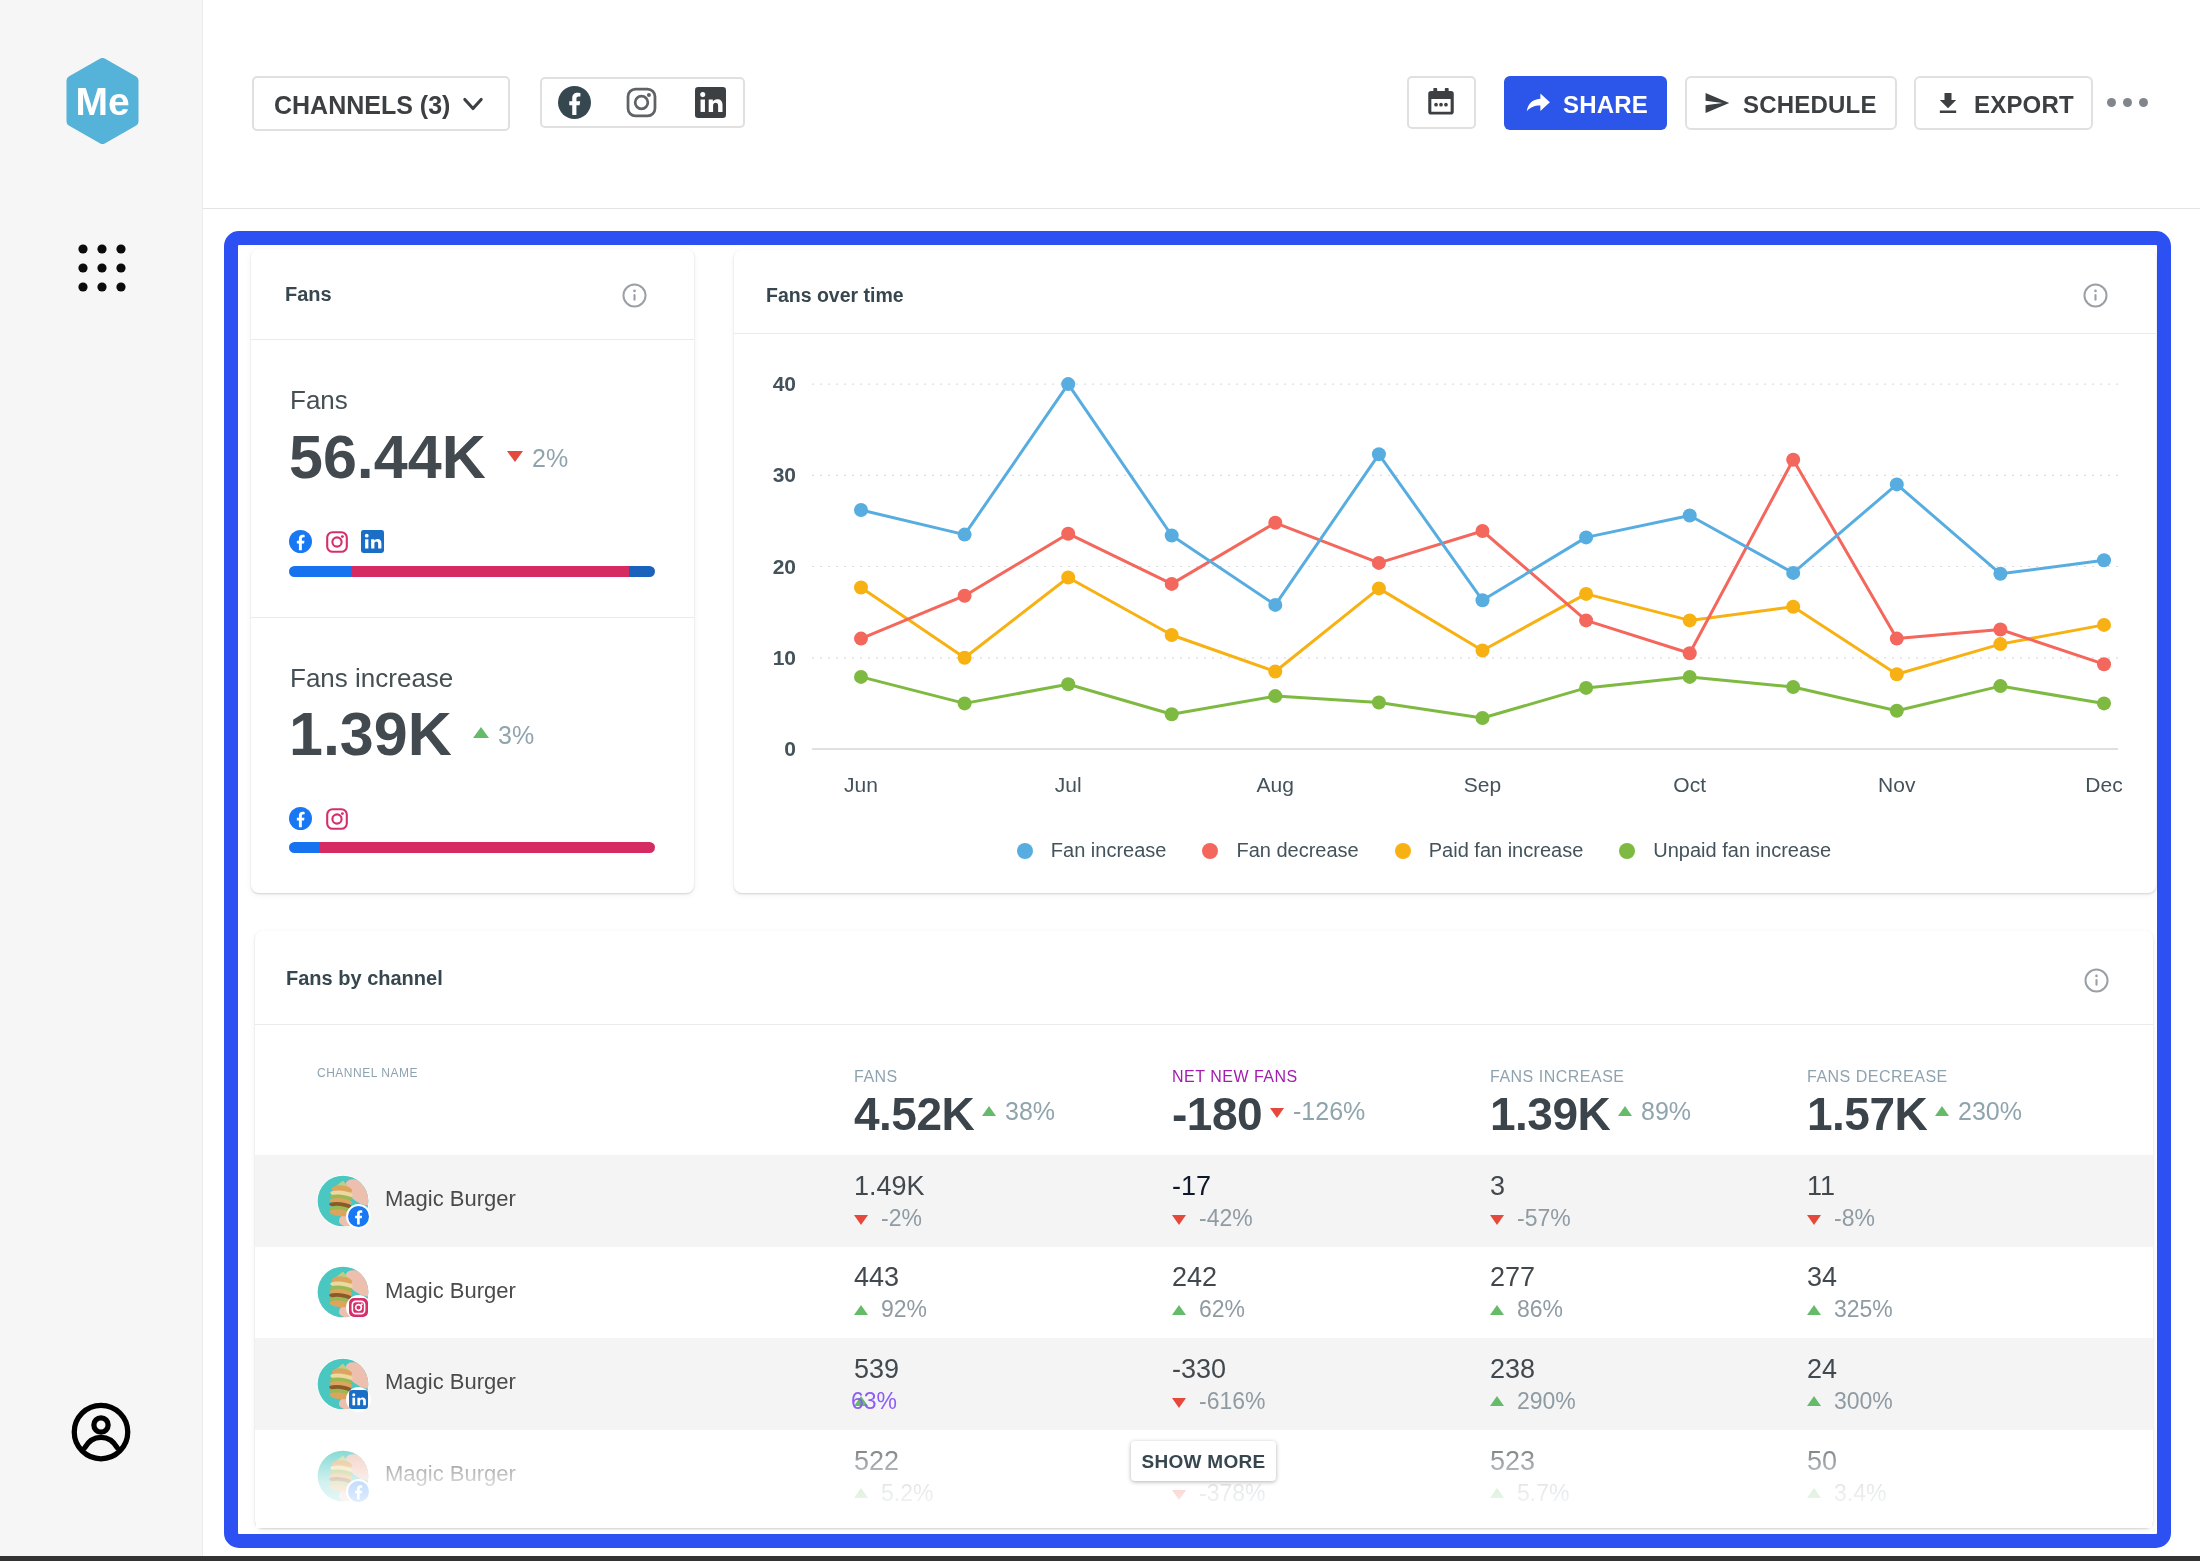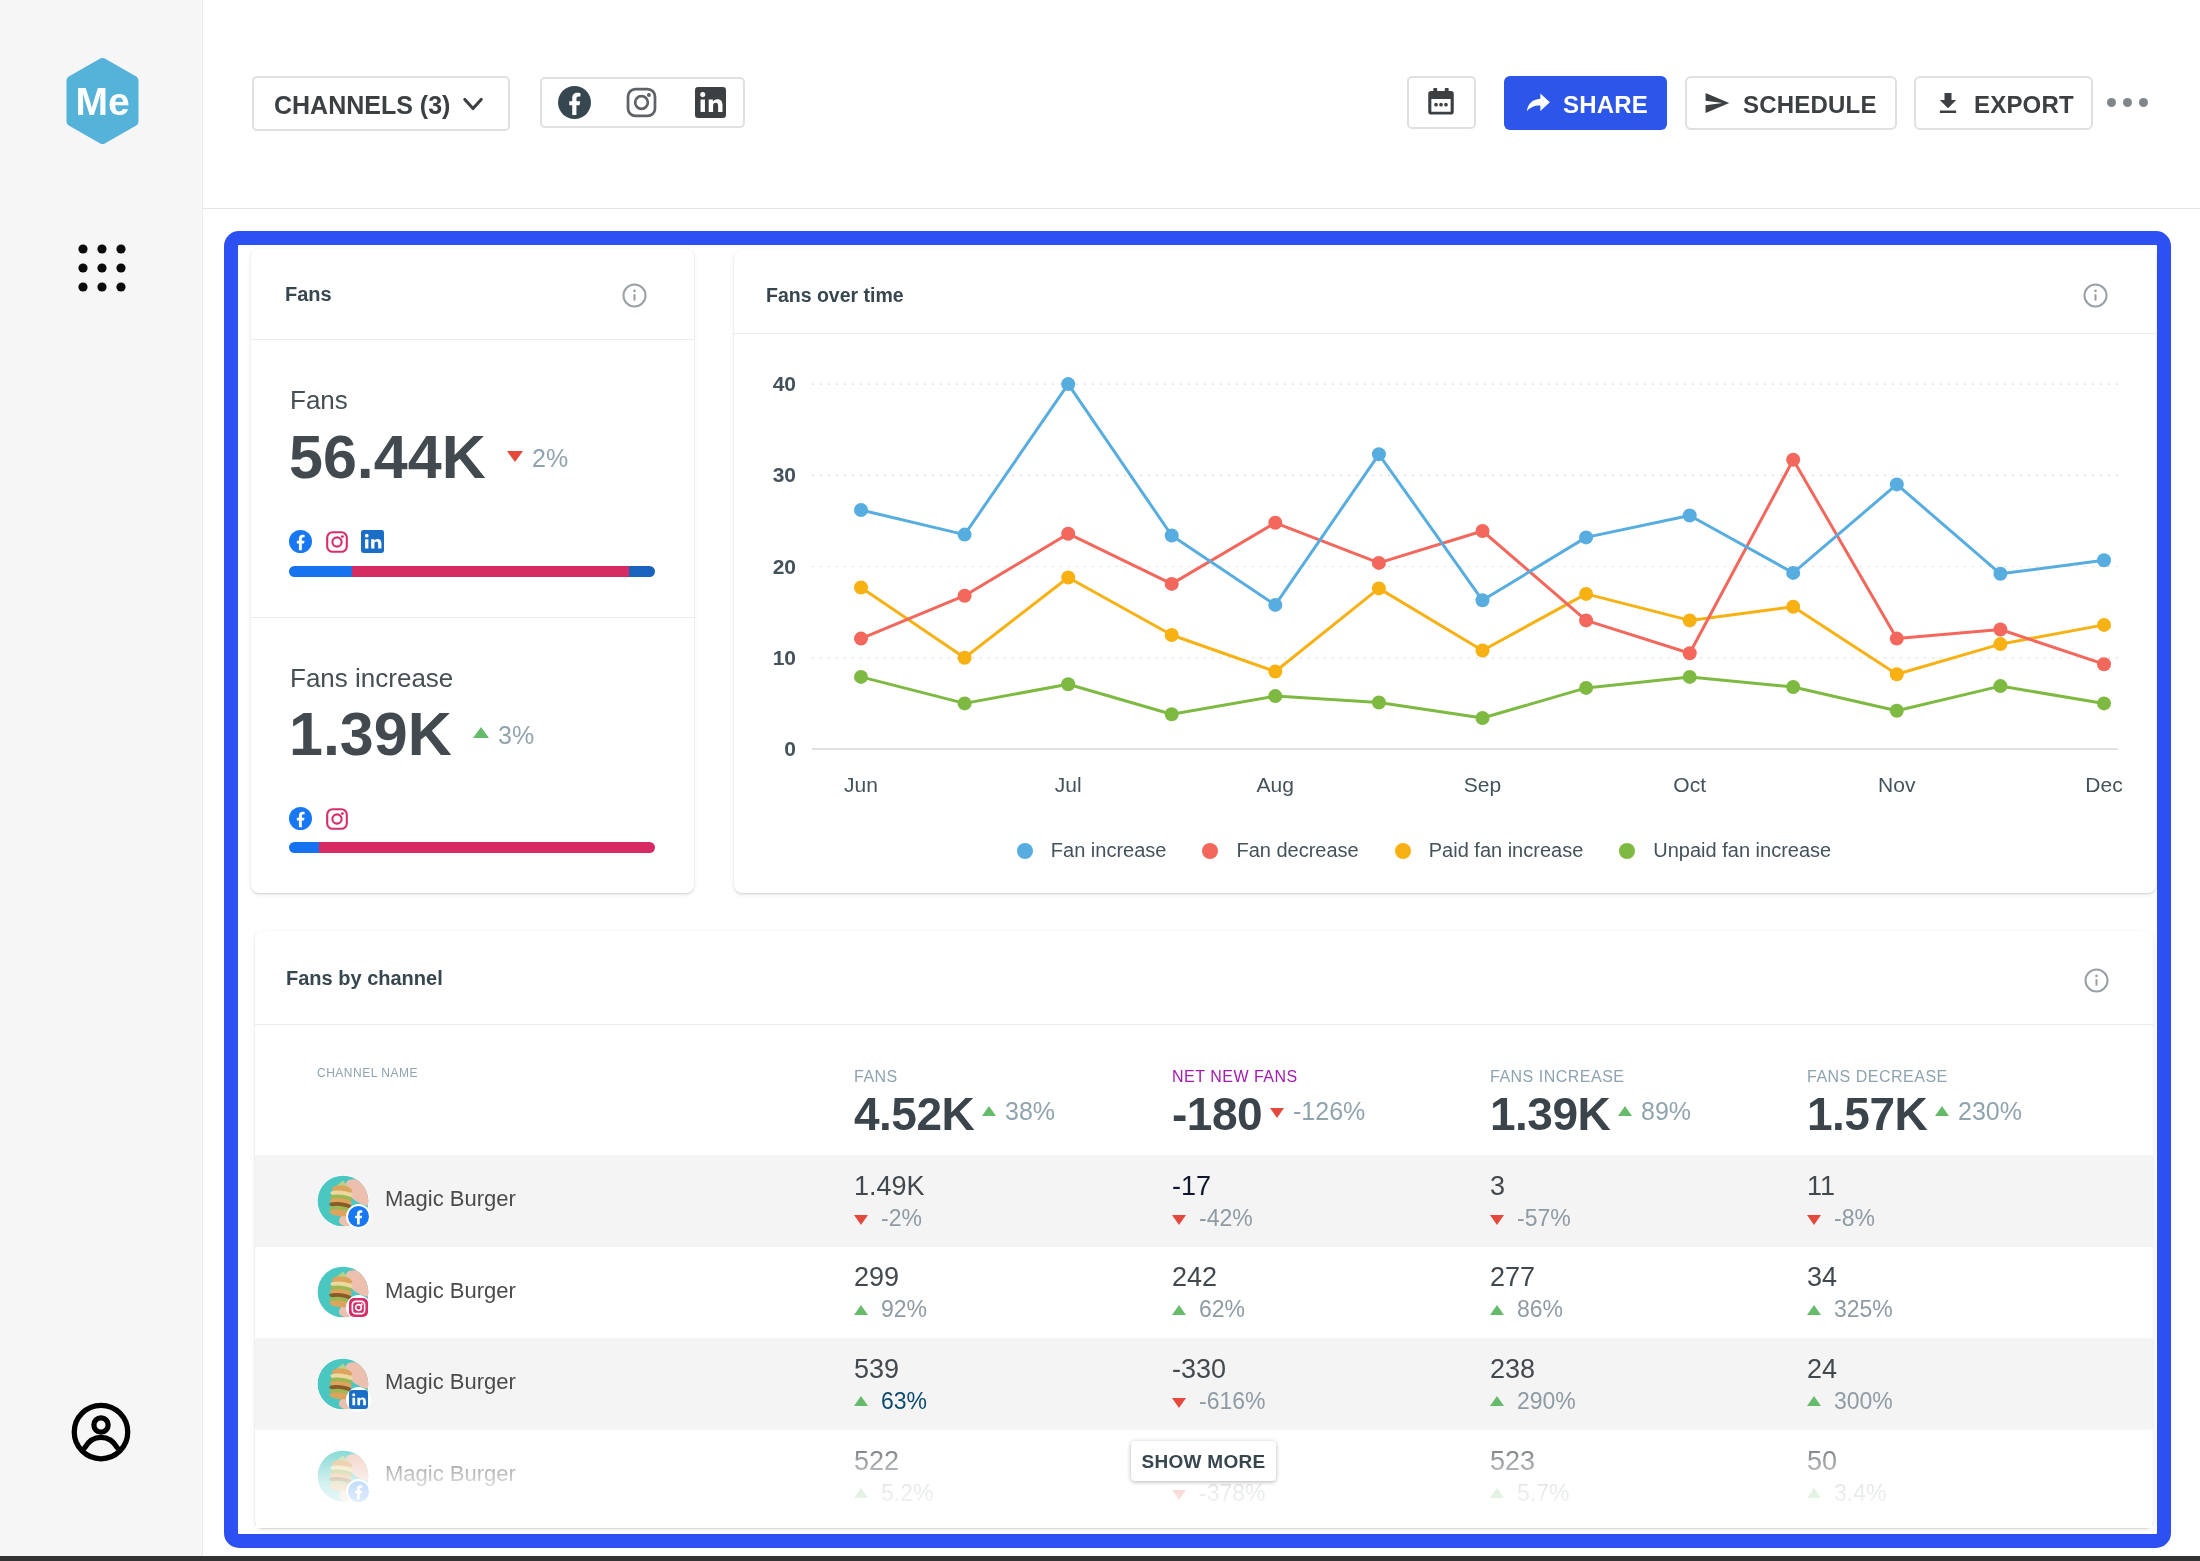--- a/index.html
+++ b/index.html
@@ -324,21 +324,21 @@
 </g>
   </svg>
 <div style="position:absolute;left:346px;top:1295px;width:25px;height:25px;border-radius:50%;background:#fff"></div>
 <div style="position:absolute;left:349px;top:1298px;width:19px;height:19px;border-radius:5px;background:#d62e6b"></div>
 <svg style="position:absolute;left:351px;top:1300px" width="15" height="15" viewBox="0 0 24 24">
 <rect x="2.2" y="2.2" width="19.6" height="19.6" rx="5.4" fill="none" stroke="#ffffff" stroke-width="2.6"></rect>
 <circle cx="12" cy="12" r="4.6" fill="none" stroke="#ffffff" stroke-width="2.6"></circle>
 <circle cx="17.4" cy="6.6" r="1.45" fill="#ffffff"></circle>
 </svg>
 <div class="abs" style="left:385px;top:1278px;font-size:22px;color:#4a4a4a">Magic Burger</div>
-<div class="abs" style="left:854px;top:1262px;font-size:27px;color:#42494e">299</div>
+<div class="abs" style="left:854px;top:1262px;font-size:27px;color:#42494e">443</div>
 <div style="position:absolute;left:854px;top:1304.5px;width:0;height:0;border-left:7.5px solid transparent;border-right:7.5px solid transparent;border-bottom:10px solid #66bb6a;"></div>
 <div class="abs" style="left:881px;top:1296px;font-size:23px;color:#8f9ba3">92%</div>
 <div class="abs" style="left:1172px;top:1262px;font-size:27px;color:#42494e">242</div>
 <div style="position:absolute;left:1172px;top:1304.5px;width:0;height:0;border-left:7.5px solid transparent;border-right:7.5px solid transparent;border-bottom:10px solid #66bb6a;"></div>
 <div class="abs" style="left:1199px;top:1296px;font-size:23px;color:#8f9ba3">62%</div>
 <div class="abs" style="left:1490px;top:1262px;font-size:27px;color:#42494e">277</div>
 <div style="position:absolute;left:1490px;top:1304.5px;width:0;height:0;border-left:7.5px solid transparent;border-right:7.5px solid transparent;border-bottom:10px solid #66bb6a;"></div>
 <div class="abs" style="left:1517px;top:1296px;font-size:23px;color:#8f9ba3">86%</div>
 <div class="abs" style="left:1807px;top:1262px;font-size:27px;color:#42494e">34</div>
 <div style="position:absolute;left:1807px;top:1304.5px;width:0;height:0;border-left:7.5px solid transparent;border-right:7.5px solid transparent;border-bottom:10px solid #66bb6a;"></div>
@@ -371,21 +371,21 @@
 <div style="position:absolute;left:346px;top:1387px;width:25px;height:25px;border-radius:50%;background:#fff"></div>
 <svg style="position:absolute;left:349px;top:1390px" width="19" height="19" viewBox="0 0 24 24">
 <rect x="0" y="0" width="24" height="24" rx="4" fill="#1a6ec6"></rect>
 <rect x="4.3" y="9.7" width="3.4" height="9.6" fill="#fff"></rect>
 <circle cx="6" cy="5.9" r="1.95" fill="#fff"></circle>
 <path d="M10.6 9.7h3.25v1.5c.6-1 1.75-1.8 3.35-1.8 2.6 0 4.1 1.55 4.1 4.6v5.3h-3.4v-4.9c0-1.5-.65-2.3-1.85-2.3-1.25 0-2.05.85-2.05 2.3v4.9h-3.4z" fill="#fff"></path>
 </svg>
 <div class="abs" style="left:385px;top:1369px;font-size:22px;color:#4a4a4a">Magic Burger</div>
 <div class="abs" style="left:854px;top:1354px;font-size:27px;color:#42494e">539</div>
 <div style="position:absolute;left:854px;top:1396.0px;width:0;height:0;border-left:7.5px solid transparent;border-right:7.5px solid transparent;border-bottom:10px solid #66bb6a;"></div>
-<div class="abs" style="left:881px;top:1388px;font-size:23px;color:#0c4a6e">63%</div>
+<div class="abs" style="left:851px;top:1388px;font-size:23px;color:#8b5cf6">63%</div>
 <div class="abs" style="left:1172px;top:1354px;font-size:27px;color:#42494e">-330</div>
 <div style="position:absolute;left:1172px;top:1398.0px;width:0;height:0;border-left:7.5px solid transparent;border-right:7.5px solid transparent;border-top:10px solid #e5493c;"></div>
 <div class="abs" style="left:1199px;top:1388px;font-size:23px;color:#8f9ba3">-616%</div>
 <div class="abs" style="left:1490px;top:1354px;font-size:27px;color:#42494e">238</div>
 <div style="position:absolute;left:1490px;top:1396.0px;width:0;height:0;border-left:7.5px solid transparent;border-right:7.5px solid transparent;border-bottom:10px solid #66bb6a;"></div>
 <div class="abs" style="left:1517px;top:1388px;font-size:23px;color:#8f9ba3">290%</div>
 <div class="abs" style="left:1807px;top:1354px;font-size:27px;color:#42494e">24</div>
 <div style="position:absolute;left:1807px;top:1396.0px;width:0;height:0;border-left:7.5px solid transparent;border-right:7.5px solid transparent;border-bottom:10px solid #66bb6a;"></div>
 <div class="abs" style="left:1834px;top:1388px;font-size:23px;color:#8f9ba3">300%</div>
 <div class="abs" style="left:255px;top:1430px;width:1898px;height:92px;background:#ffffff"></div>

